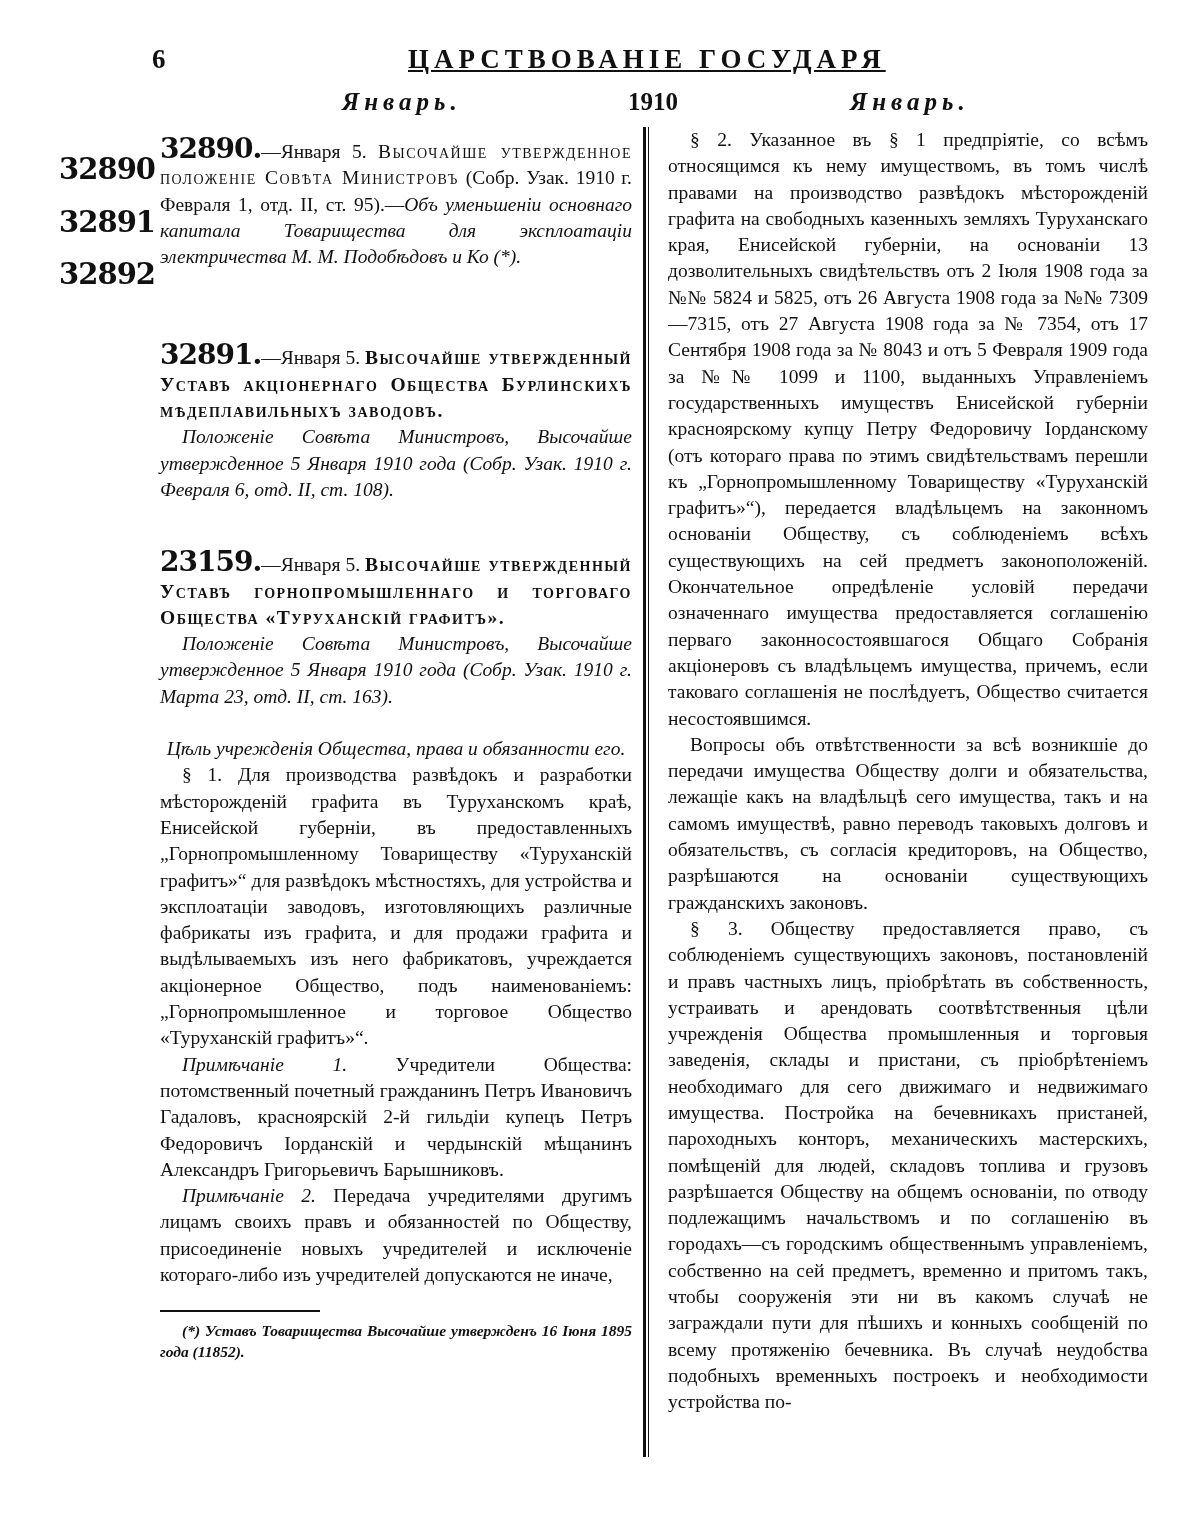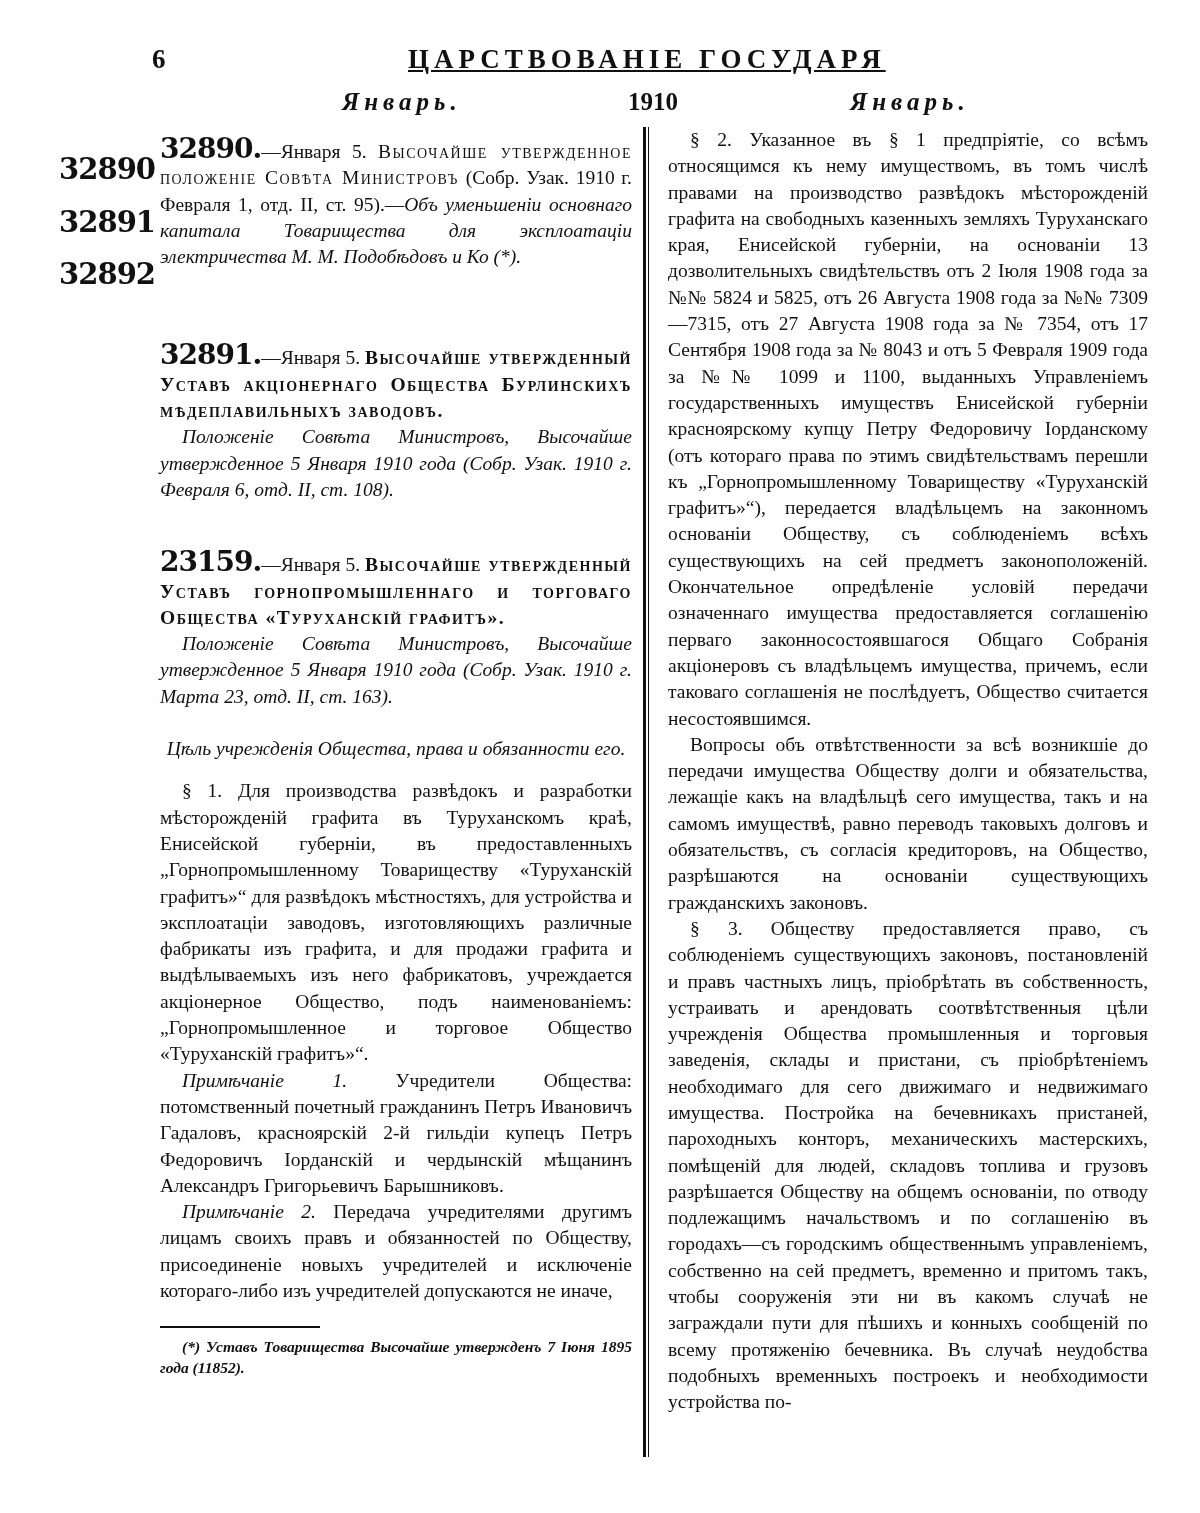--- a/index.html
+++ b/index.html
@@ -107,21 +107,20 @@
       margin-top: 26px;
     }
     .ustav-heading {
       font-weight: bold;
       font-size: 21px;
       letter-spacing: 2px;
     }
     .subheading {
       text-align: center;
       font-style: italic;
-      margin-bottom: 16px;
     }
     .footnote-rule {
       width: 160px;
       border-top: 2px solid #111;
       margin: 22px 0 8px 0;
     }
     .footnote {
       font-size: 15.5px;
       line-height: 21px;
       font-style: italic;
@@ -171,20 +170,20 @@
 
   <p class="indent">§ 1. Для производства развѣдокъ и разработки мѣсторожденій графита въ Туруханскомъ краѣ, Енисейской губерніи, въ предоставленныхъ „Горнопромышленному Товариществу «Туруханскій графитъ»“ для развѣдокъ мѣстностяхъ, для устройства и эксплоатаціи заводовъ, изготовляющихъ различные фабрикаты изъ графита, и для продажи графита и выдѣлываемыхъ изъ него фабрикатовъ, учреждается акціонерное Общество, подъ наименованіемъ: „Горнопромышленное и торговое Общество «Туруханскій графитъ»“.</p>
   <p class="indent">
     <span class="it">Примѣчаніе 1.</span><span> Учредители Общества: потомственный почетный гражданинъ Петръ Ивановичъ Гадаловъ, красноярскій 2-й гильдіи купецъ Петръ Федоровичъ Іорданскій и чердынскій мѣщанинъ Александръ Григорьевичъ Барышниковъ.</span>
   </p>
   <p class="indent">
     <span class="it">Примѣчаніе 2.</span><span> Передача учредителями другимъ лицамъ своихъ правъ и обязанностей по Обществу, присоединеніе новыхъ учредителей и исключеніе котораго-либо изъ учредителей допускаются не иначе,</span>
   </p>
 
   <div class="footnote-rule"></div>
-  <p class="footnote indent">(*) Уставъ Товарищества Высочайше утвержденъ 7 Іюня 1895 года (11852).</p>
+  <p class="footnote indent">(*) Уставъ Товарищества Высочайше утвержденъ 16 Іюня 1895 года (11852).</p>
 </div>
 
 <div class="col right">
   <p class="indent">§ 2. Указанное въ § 1 предпріятіе, со всѣмъ относящимся къ нему имуществомъ, въ томъ числѣ правами на производство развѣдокъ мѣсторожденій графита на свободныхъ казенныхъ земляхъ Туруханскаго края, Енисейской губерніи, на основаніи 13 дозволительныхъ свидѣтельствъ отъ 2 Іюля 1908 года за №№ 5824 и 5825, отъ 26 Августа 1908 года за №№ 7309—7315, отъ 27 Августа 1908 года за № 7354, отъ 17 Сентября 1908 года за № 8043 и отъ 5 Февраля 1909 года за №№ 1099 и 1100, выданныхъ Управленіемъ государственныхъ имуществъ Енисейской губерніи красноярскому купцу Петру Федоровичу Іорданскому (отъ котораго права по этимъ свидѣтельствамъ перешли къ „Горнопромышленному Товариществу «Туруханскій графитъ»“), передается владѣльцемъ на законномъ основаніи Обществу, съ соблюденіемъ всѣхъ существующихъ на сей предметъ законоположеній. Окончательное опредѣленіе условій передачи означеннаго имущества предоставляется соглашенію перваго законносостоявшагося Общаго Собранія акціонеровъ съ владѣльцемъ имущества, причемъ, если таковаго соглашенія не послѣдуетъ, Общество считается несостоявшимся.</p>
   <p class="indent">Вопросы объ отвѣтственности за всѣ возникшіе до передачи имущества Обществу долги и обязательства, лежащіе какъ на владѣльцѣ сего имущества, такъ и на самомъ имуществѣ, равно переводъ таковыхъ долговъ и обязательствъ, съ согласія кредиторовъ, на Общество, разрѣшаются на основаніи существующихъ гражданскихъ законовъ.</p>
   <p class="indent">§ 3. Обществу предоставляется право, съ соблюденіемъ существующихъ законовъ, постановленій и правъ частныхъ лицъ, пріобрѣтать въ собственность, устраивать и арендовать соотвѣтственныя цѣли учрежденія Общества промышленныя и торговыя заведенія, склады и пристани, съ пріобрѣтеніемъ необходимаго для сего движимаго и недвижимаго имущества. Постройка на бечевникахъ пристаней, пароходныхъ конторъ, механическихъ мастерскихъ, помѣщеній для людей, складовъ топлива и грузовъ разрѣшается Обществу на общемъ основаніи, по отводу подлежащимъ начальствомъ и по соглашенію въ городахъ—съ городскимъ общественнымъ управленіемъ, собственно на сей предметъ, временно и притомъ такъ, чтобы сооруженія эти ни въ какомъ случаѣ не заграждали пути для пѣшихъ и конныхъ сообщеній по всему протяженію бечевника. Въ случаѣ неудобства подобныхъ временныхъ построекъ и необходимости устройства по-</p>
 </div>
 
 </body></html>

